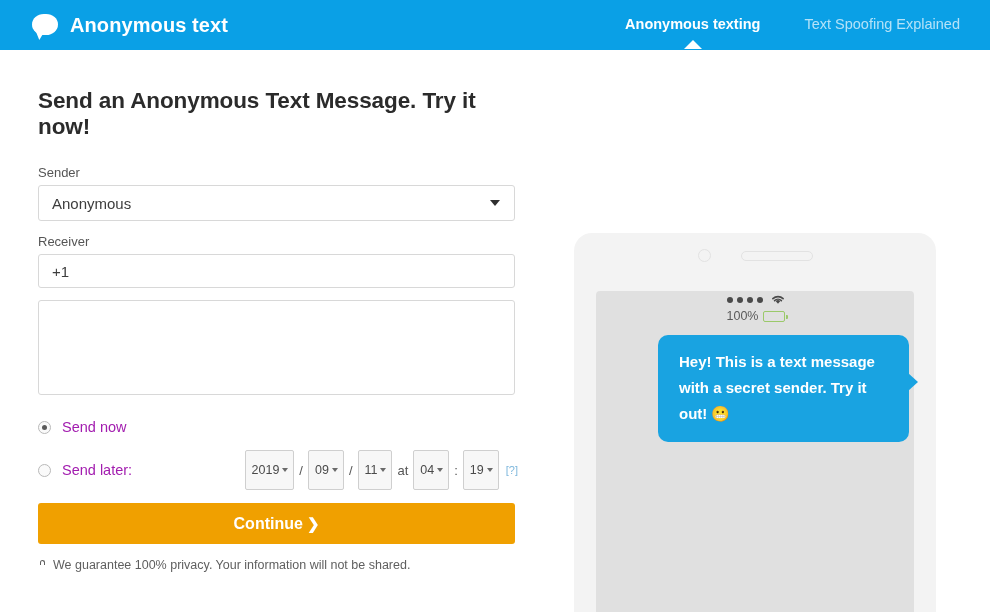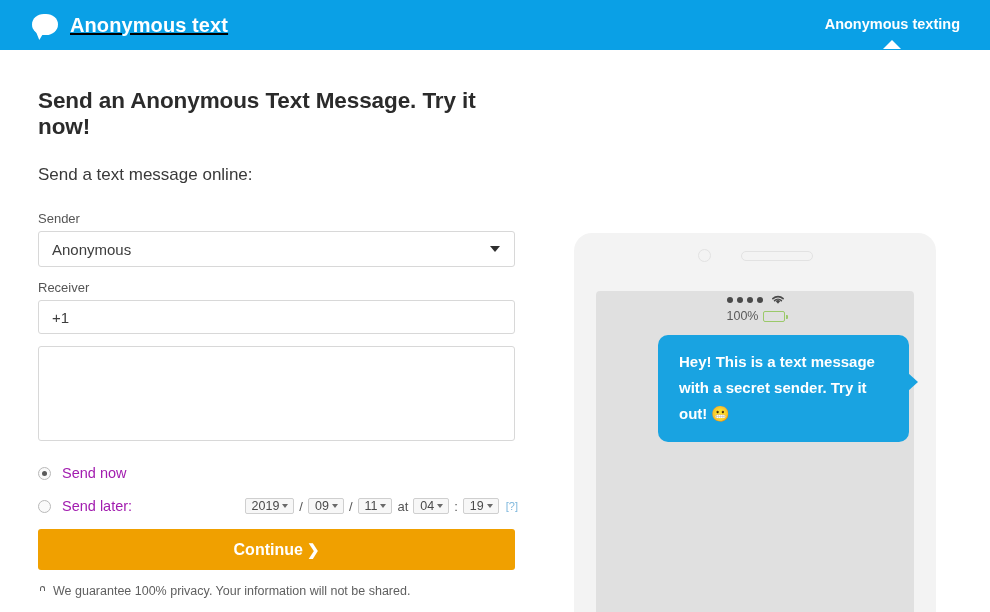--- a/index.html
+++ b/index.html
@@ -14,21 +14,21 @@
   
   .header {
     position: relative;
     height: 50px;
     background: #0aa0e6;
     display: flex;
     align-items: center;
     justify-content: space-between;
     padding: 0 30px 0 32px;
   }
-  .brand { display: flex; align-items: center; gap: 12px; text-decoration: underline; }
+  .brand { display: flex; align-items: center; gap: 12px; }
   .brand-icon {
     width: 26px; height: 22px;
     position: relative;
   }
   .brand-icon .bubble {
     width: 26px; height: 21px;
     background: #ffffff;
     border-radius: 50% / 55%;
   }
   .brand-icon .tail {
@@ -187,21 +187,21 @@
   .schedule {
     display: flex;
     align-items: center;
     margin-left: auto;
     gap: 4px;
   }
   .sel-small {
     border: 1px solid #cfcfcf;
     border-radius: 2px;
     background: #f7f7f7;
-    height: 16px;
+    height: 40px;
     display: flex;
     align-items: center;
     gap: 3px;
     padding: 0 5px 0 6px;
     font-size: 12.5px;
     color: #4a4a4a;
     cursor: pointer;
   }
   .sel-small .c {
     width: 0; height: 0;
@@ -374,29 +374,31 @@
       <div class="bubble"></div>
       <div class="tail"></div>
     </div>
     <span class="brand-title">Anonymous text</span>
   </div>
   <div class="nav">
     <div class="nav-item active">
       <span>Anonymous texting</span>
       <span class="nav-caret"></span>
     </div>
+    <div class="nav-item">
+      <span>Text Spoofing Explained</span>
+    </div>
   </div>
 </div>
 
 <div class="page">
 
   <div class="left-col">
 
     <h1 class="page-title">Send an Anonymous Text Message. Try it now!</h1>
-    <div class="subtitle">Send a text message online:</div>
 
     <label class="field-label">Sender</label>
     <div class="control select-box">
       <span>Anonymous</span>
       <span class="select-caret"></span>
     </div>
 
     <label class="field-label">Receiver</label>
     <div class="control text-input">
       <span>+1</span>

